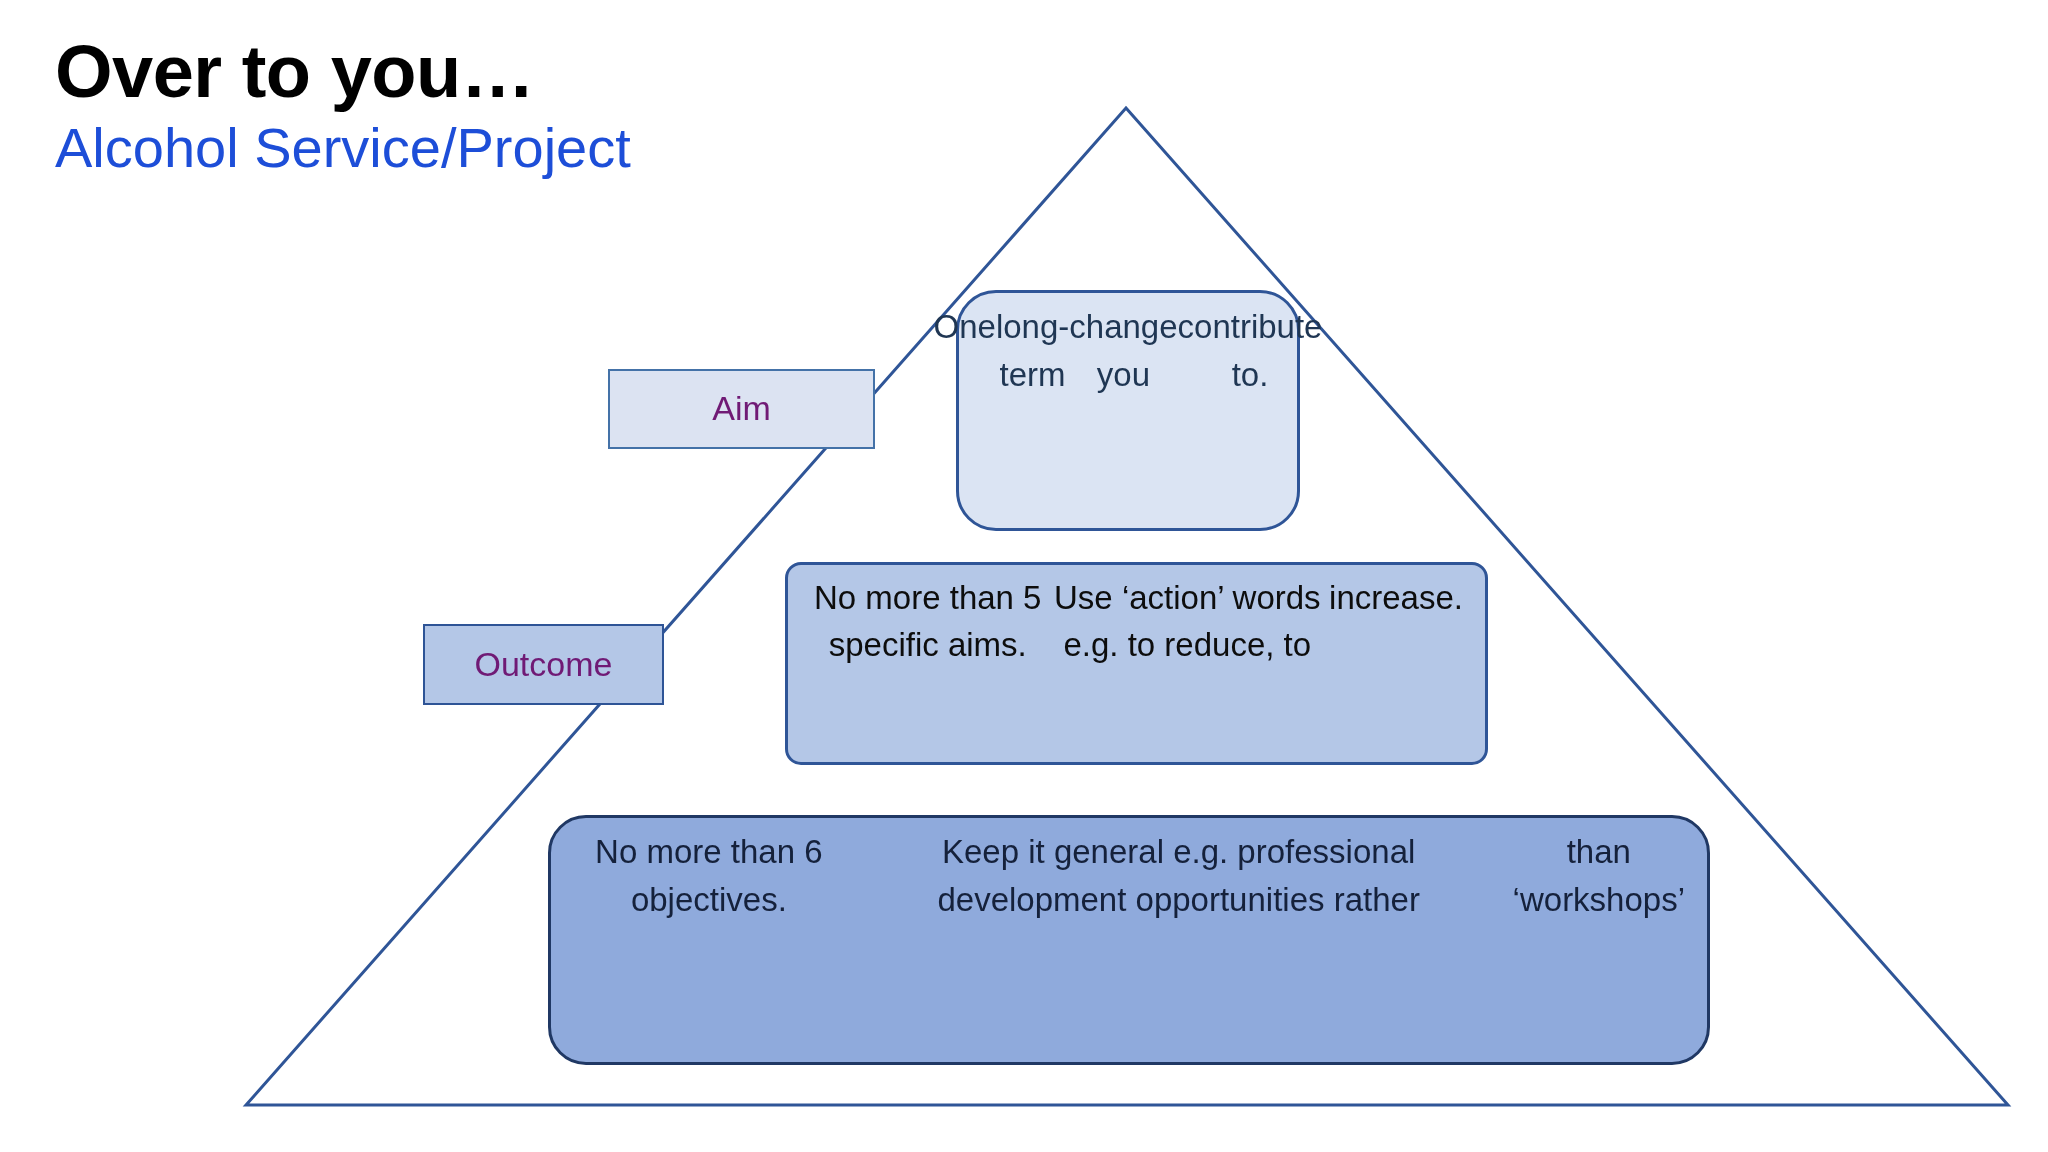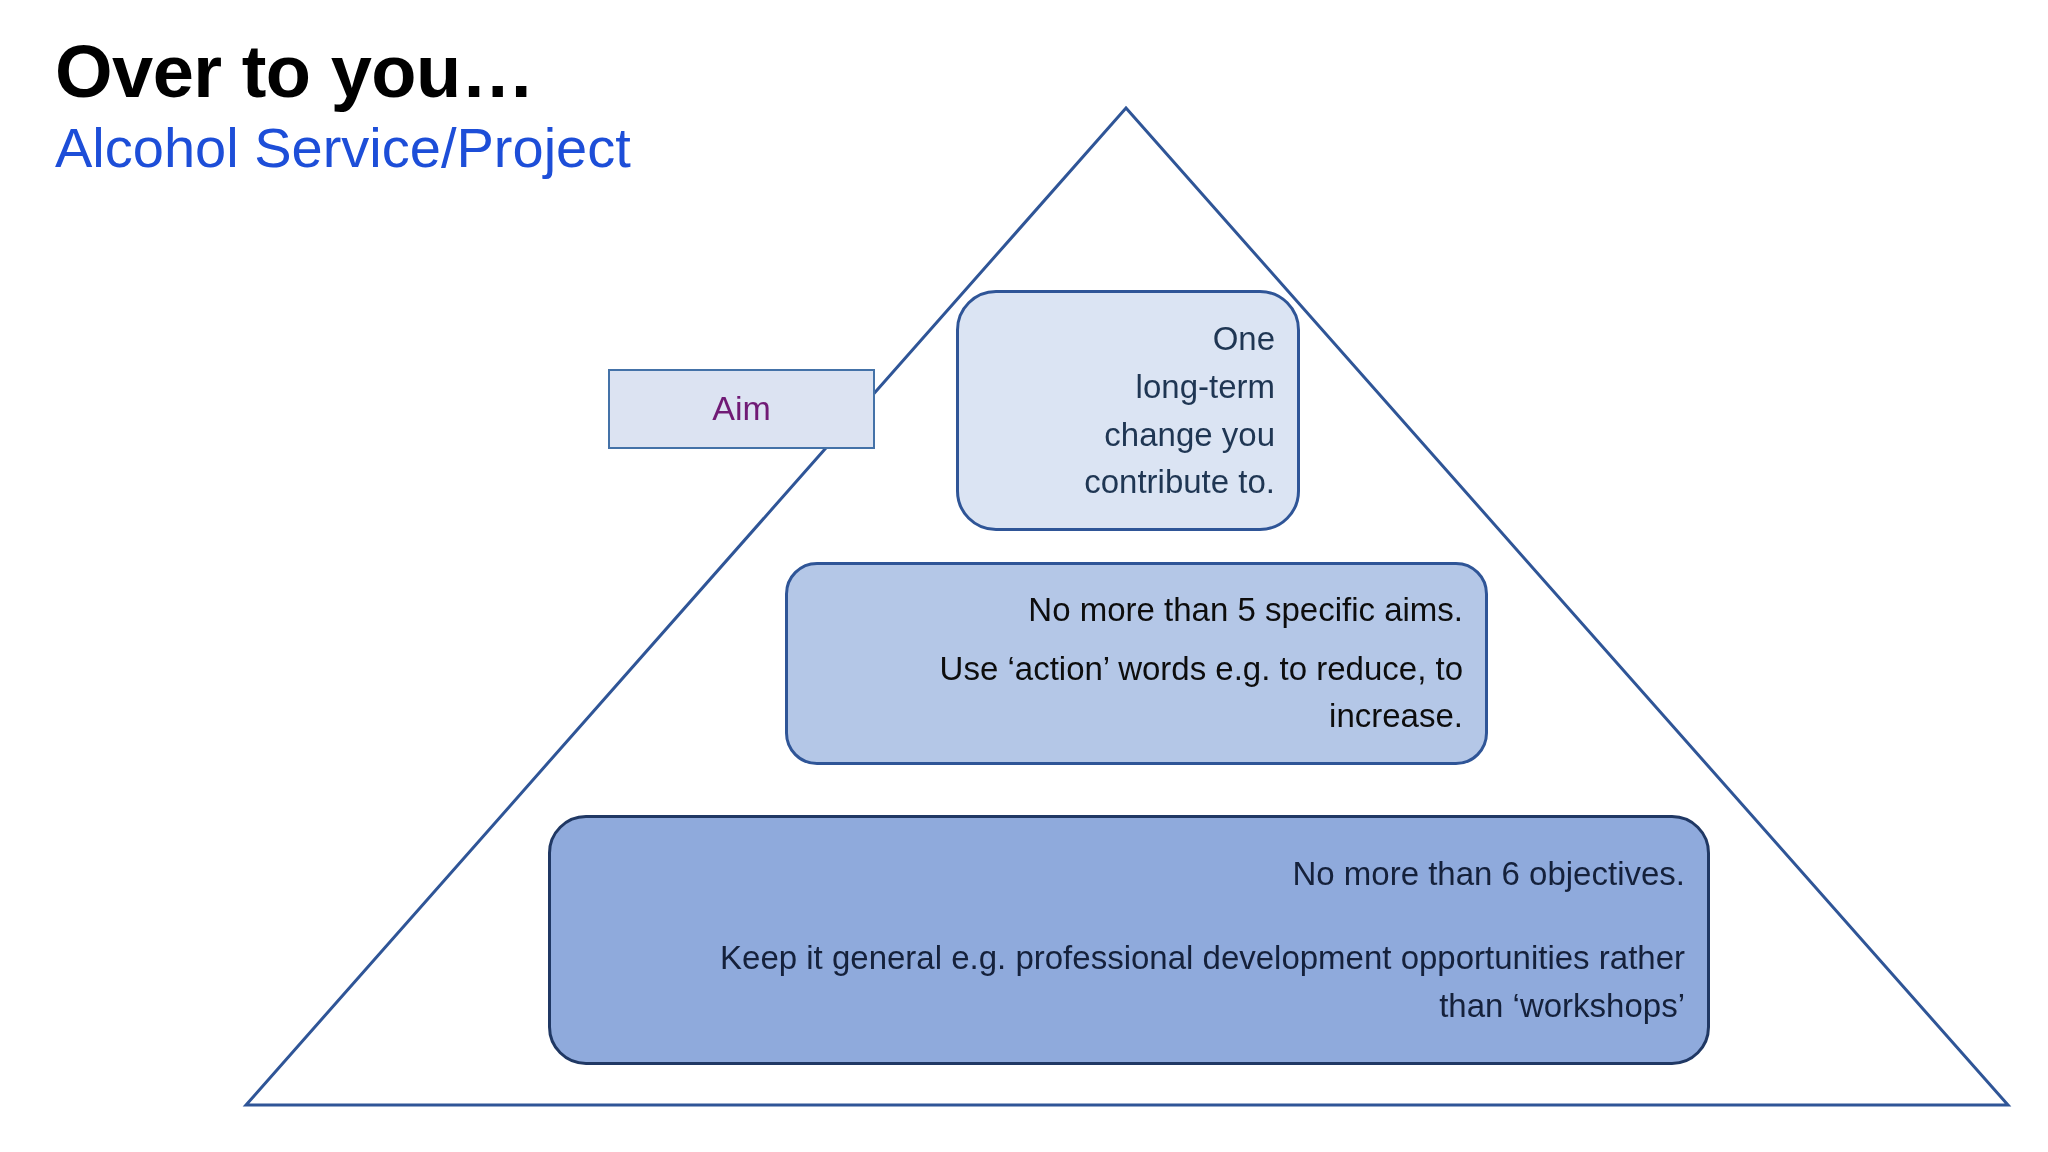--- a/index.html
+++ b/index.html
@@ -88,25 +88,25 @@
     border-color: #203864;
   }
 
   
   .content-box {
     position: absolute;
     box-sizing: border-box;
     border: 3px solid #2f5597;
     border-radius: 34px;
     display: flex;
-    flex-direction: column;
-    align-items: flex-end;
+    flex-direction: row;
+    align-items: flex-start;
     justify-content: center;
     text-align: center;
-    padding: 22px 22px;
+    padding: 10px 22px;
   }
   .content-box .line {
     display: block;
   }
   .content-box .spacer {
     display: block;
   }
 
   #content-box-aim {
     left: 956px;
@@ -123,21 +123,21 @@
     line-height: 1.44;
   }
 
   #content-box-outcome {
     left: 785px;
     top: 562px;
     width: 703px;
     height: 203px;
     background: #b4c7e7;
     border-color: #2f5597;
-    border-radius: 32px;
+    border-radius: 16px;
   }
   #content-box-outcome .line {
     color: #0d0d0d;
     font-size: 33px;
     line-height: 1.42;
   }
   #content-box-outcome .spacer { height: 30px; }
 
   #content-box-activities {
     left: 548px;
@@ -166,20 +166,23 @@
   </div>
 
   <svg id="triangle-svg" viewBox="0 0 2048 1152" preserveAspectRatio="none" aria-hidden="true">
     <polygon points="1126,108 2008,1105 246,1105" fill="none" stroke="#2f5597" stroke-width="3" stroke-linejoin="miter" vector-effect="non-scaling-stroke"></polygon>
   </svg>
 
   <div class="stage-label" id="stage-label-aim">
     <span>Aim</span>
   </div>
 
+  <div class="stage-label" id="stage-label-outcome">
+    <span>Outcome</span>
+  </div>
 
 
   <div class="content-box" id="content-box-aim">
     <span class="line">One</span>
     <span class="line">long-term</span>
     <span class="line">change you</span>
     <span class="line">contribute to.</span>
   </div>
 
   <div class="content-box" id="content-box-outcome">

